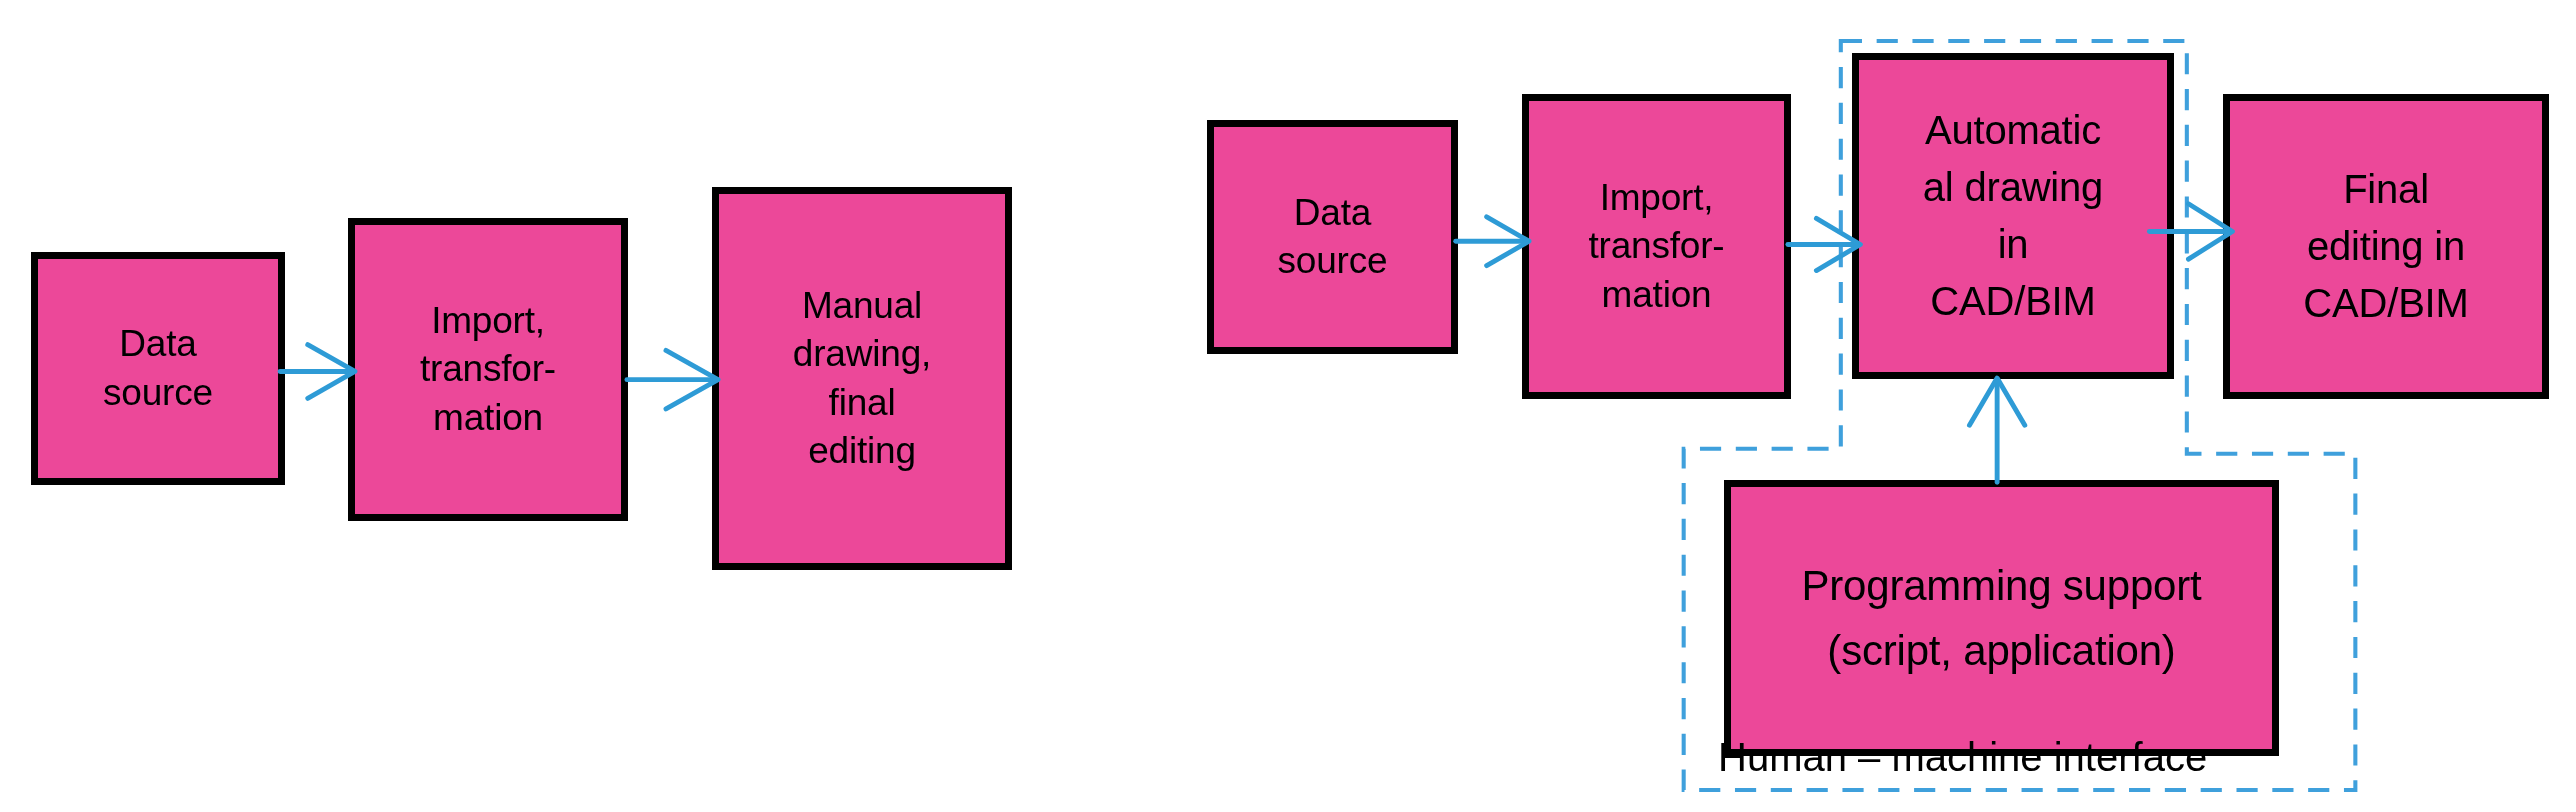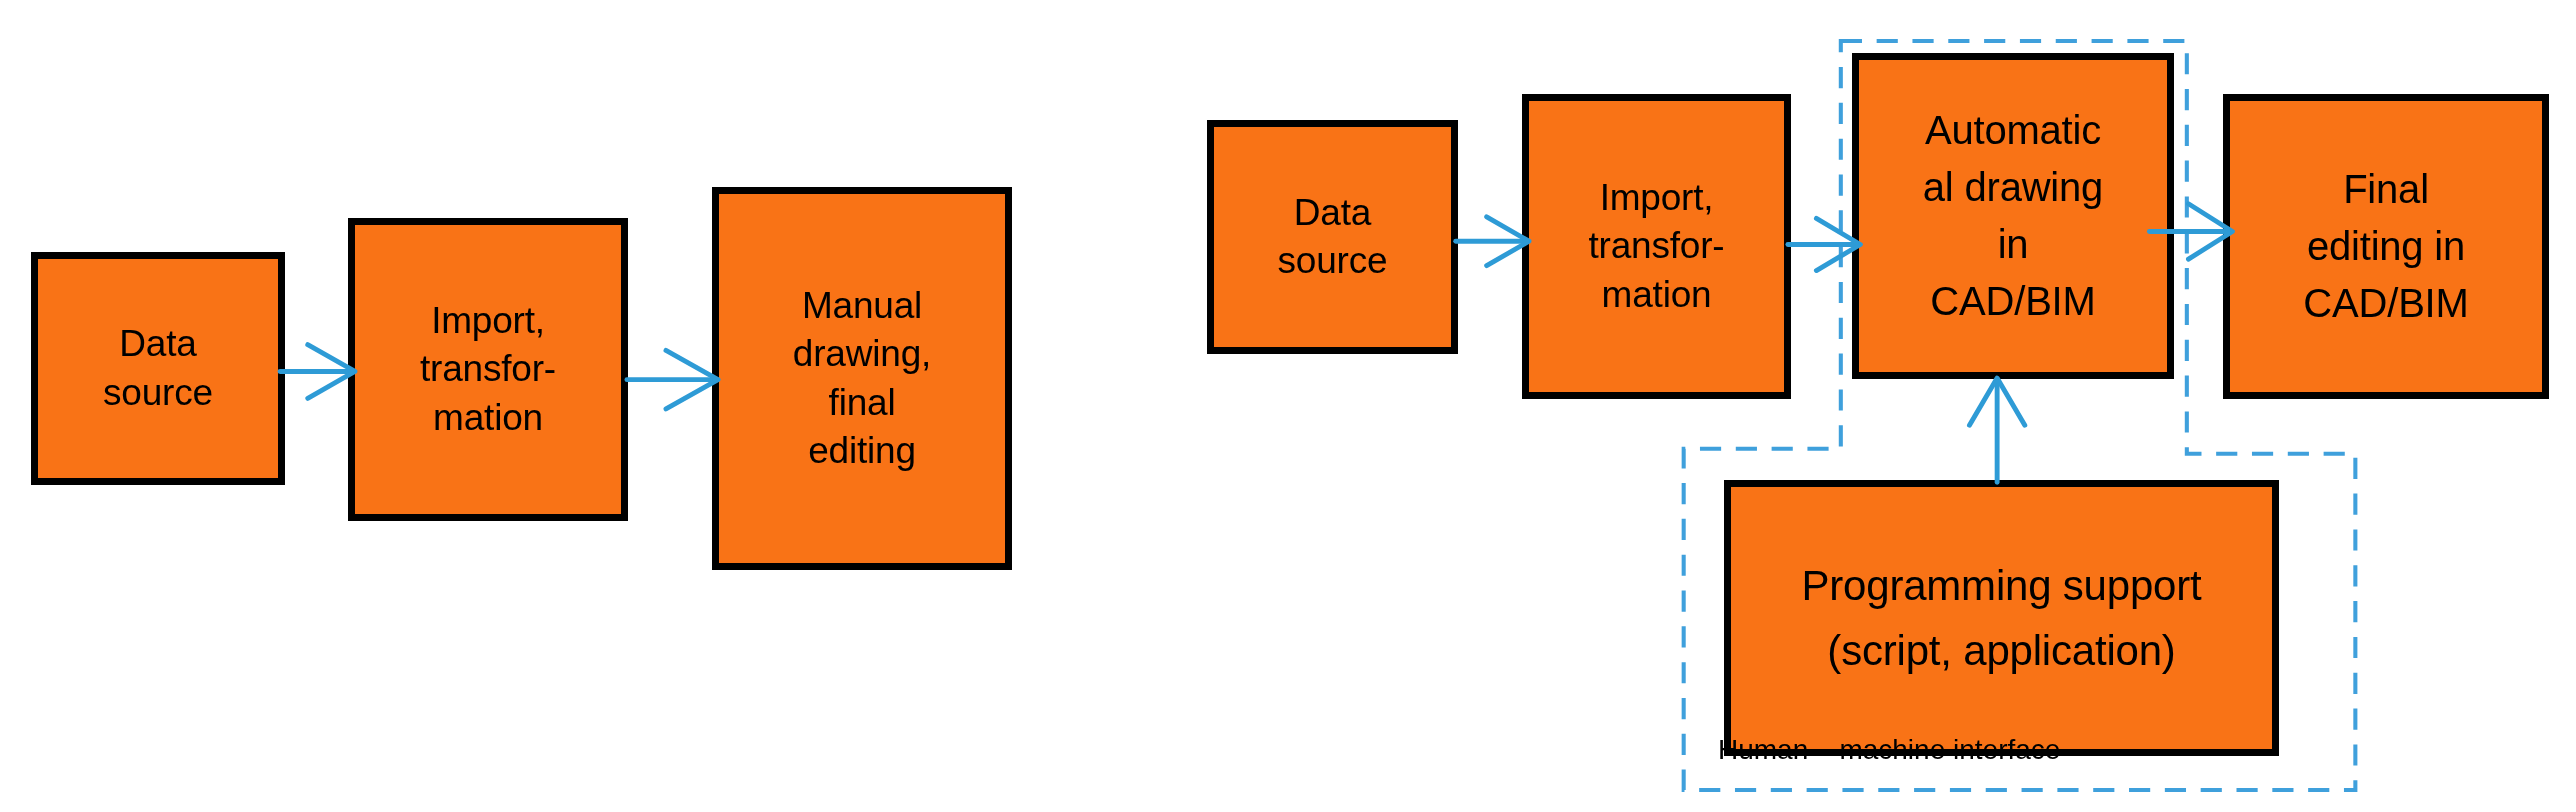--- a/index.html
+++ b/index.html
@@ -13,21 +13,21 @@
   #stage {
     position: relative;
     width: 2576px;
     height: 813px;
     background: #ffffff;
     overflow: hidden;
   }
   .node {
     position: absolute;
     box-sizing: border-box;
-    background: #f97316;
+    background: #ec4899;
     border: 7.3px solid #000000;
     display: flex;
     align-items: center;
     justify-content: center;
     text-align: center;
     color: #000000;
     font-family: "Liberation Sans", sans-serif;
     font-size: 37px;
     line-height: 1.30;
     font-weight: 400;
@@ -59,21 +59,21 @@
     top: 0;
     width: 2576px;
     height: 813px;
     pointer-events: none;
     z-index: 2;
   }
   .hmi-caption {
     position: absolute;
     color: #000000;
     font-family: "Liberation Sans", sans-serif;
-    font-size: 28px;
+    font-size: 40px;
     line-height: 1.1;
     white-space: nowrap;
     z-index: 6;
   }
 </style>
 </head>
 <body>
 
 <div id="stage">
 

